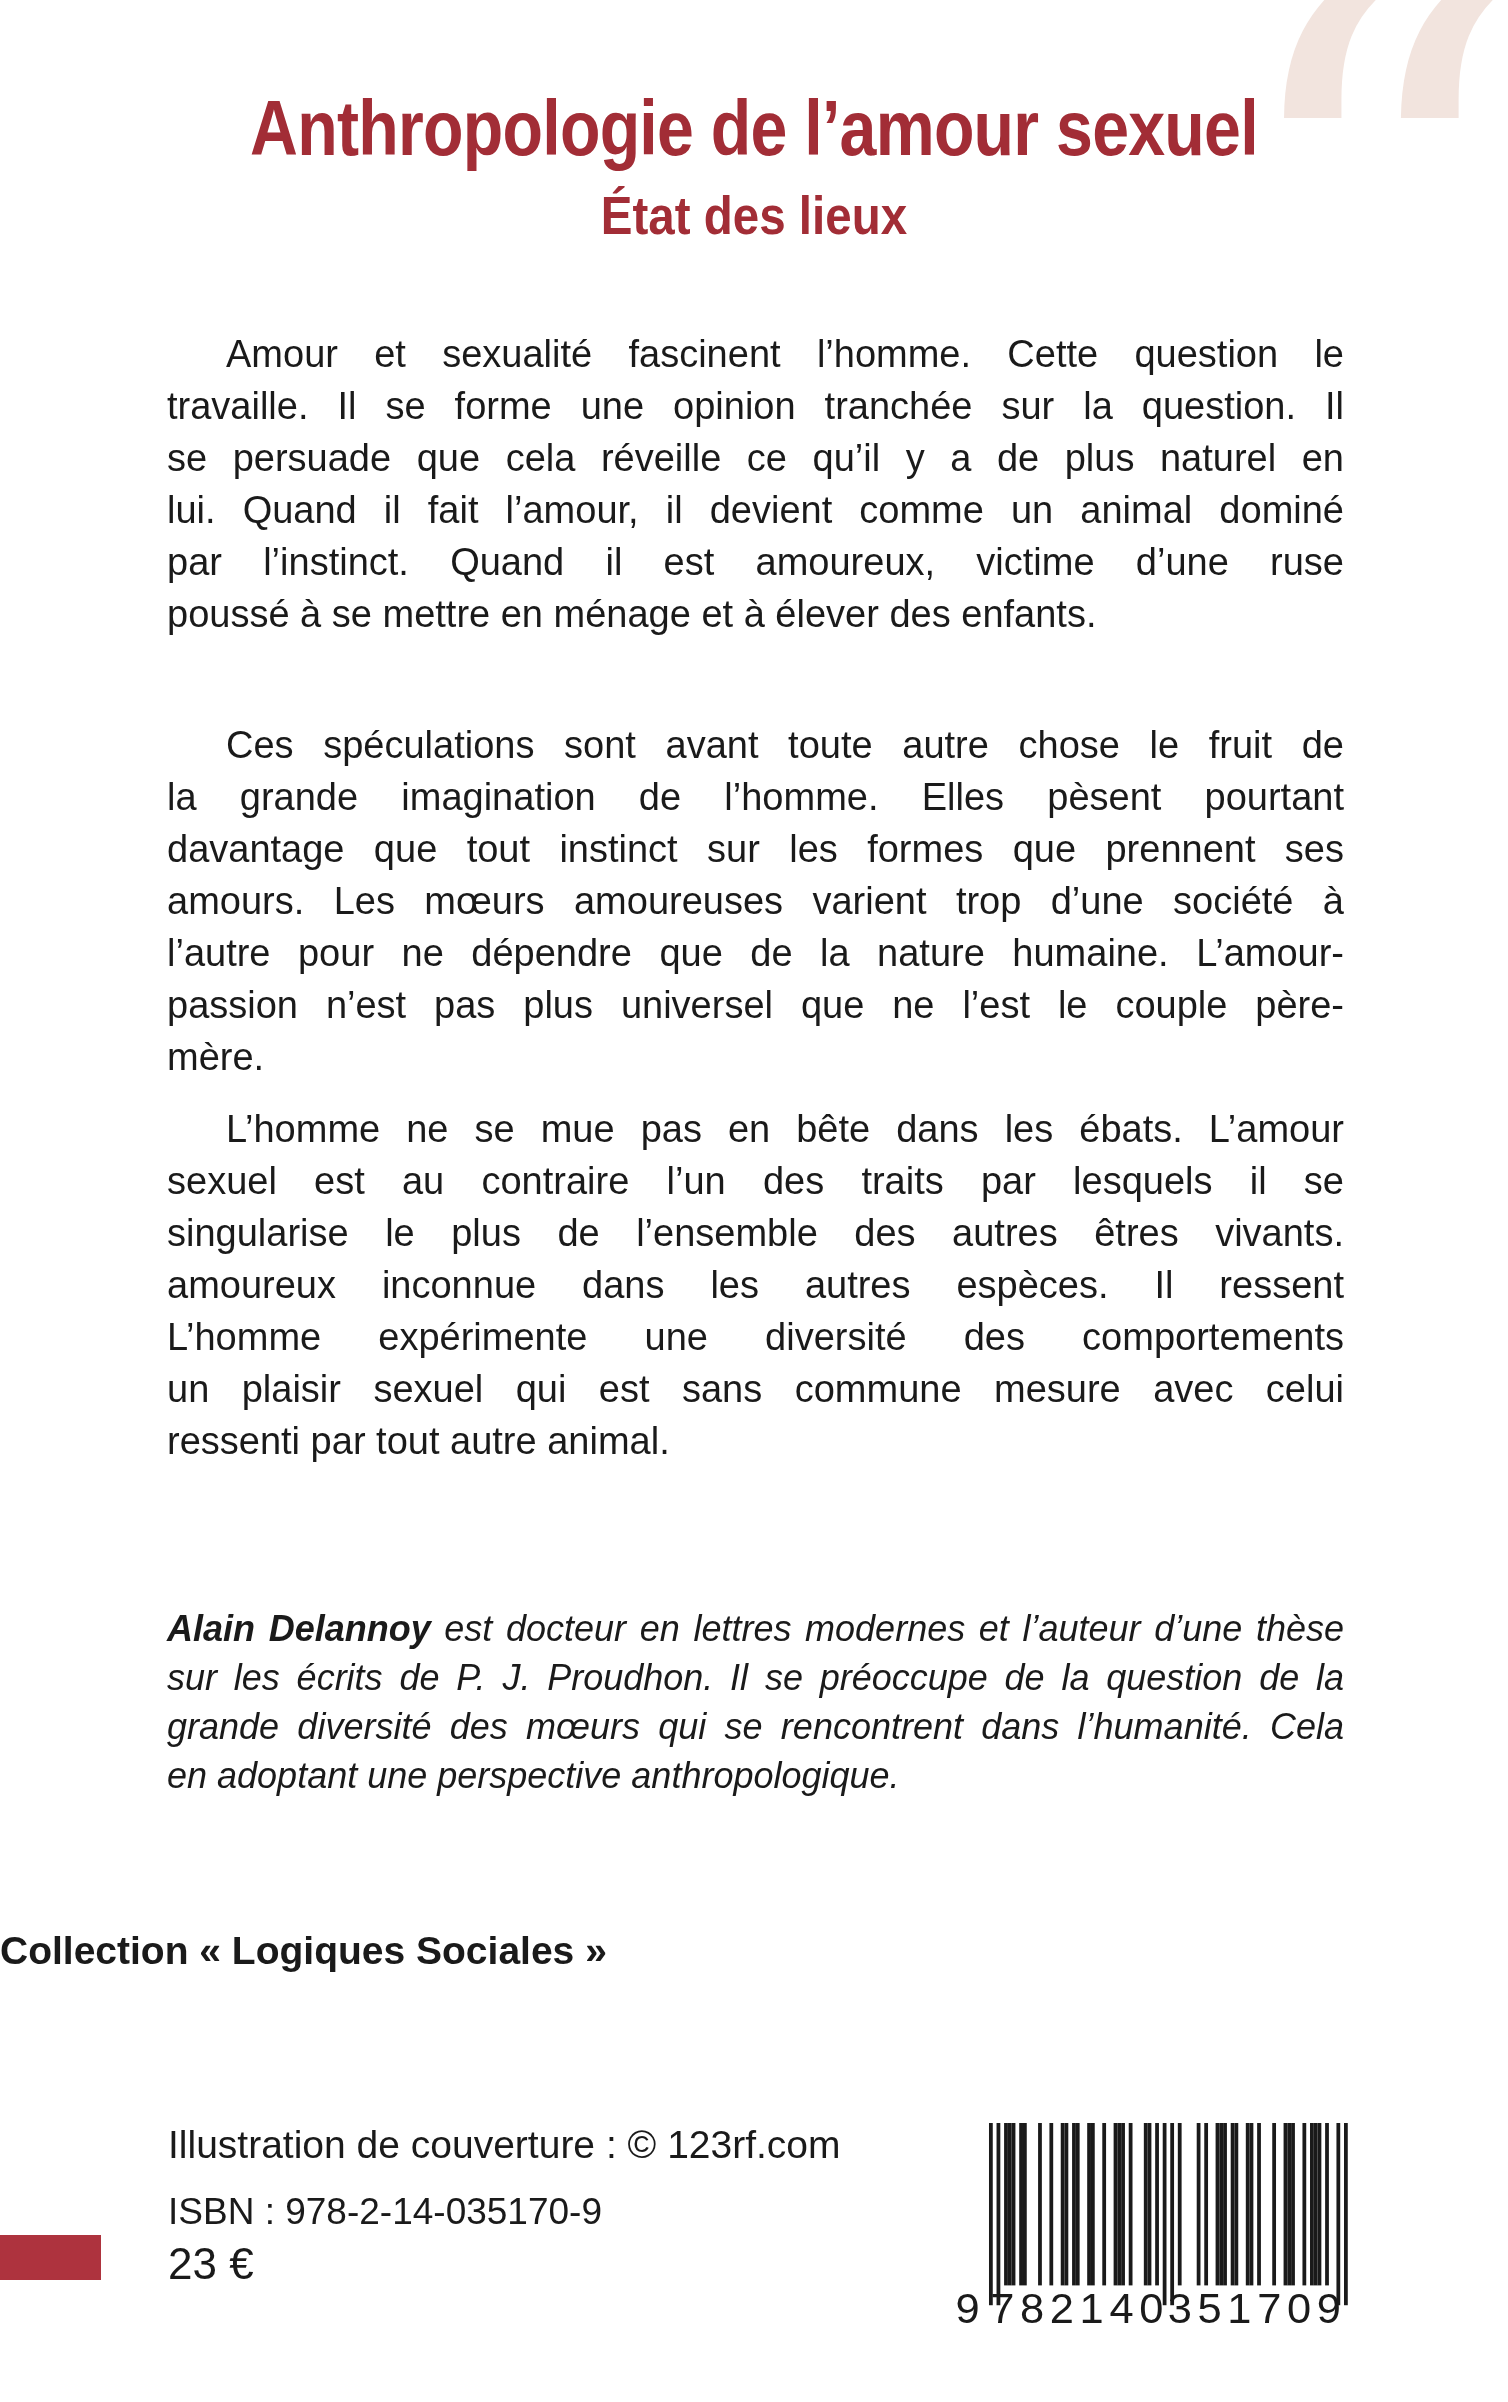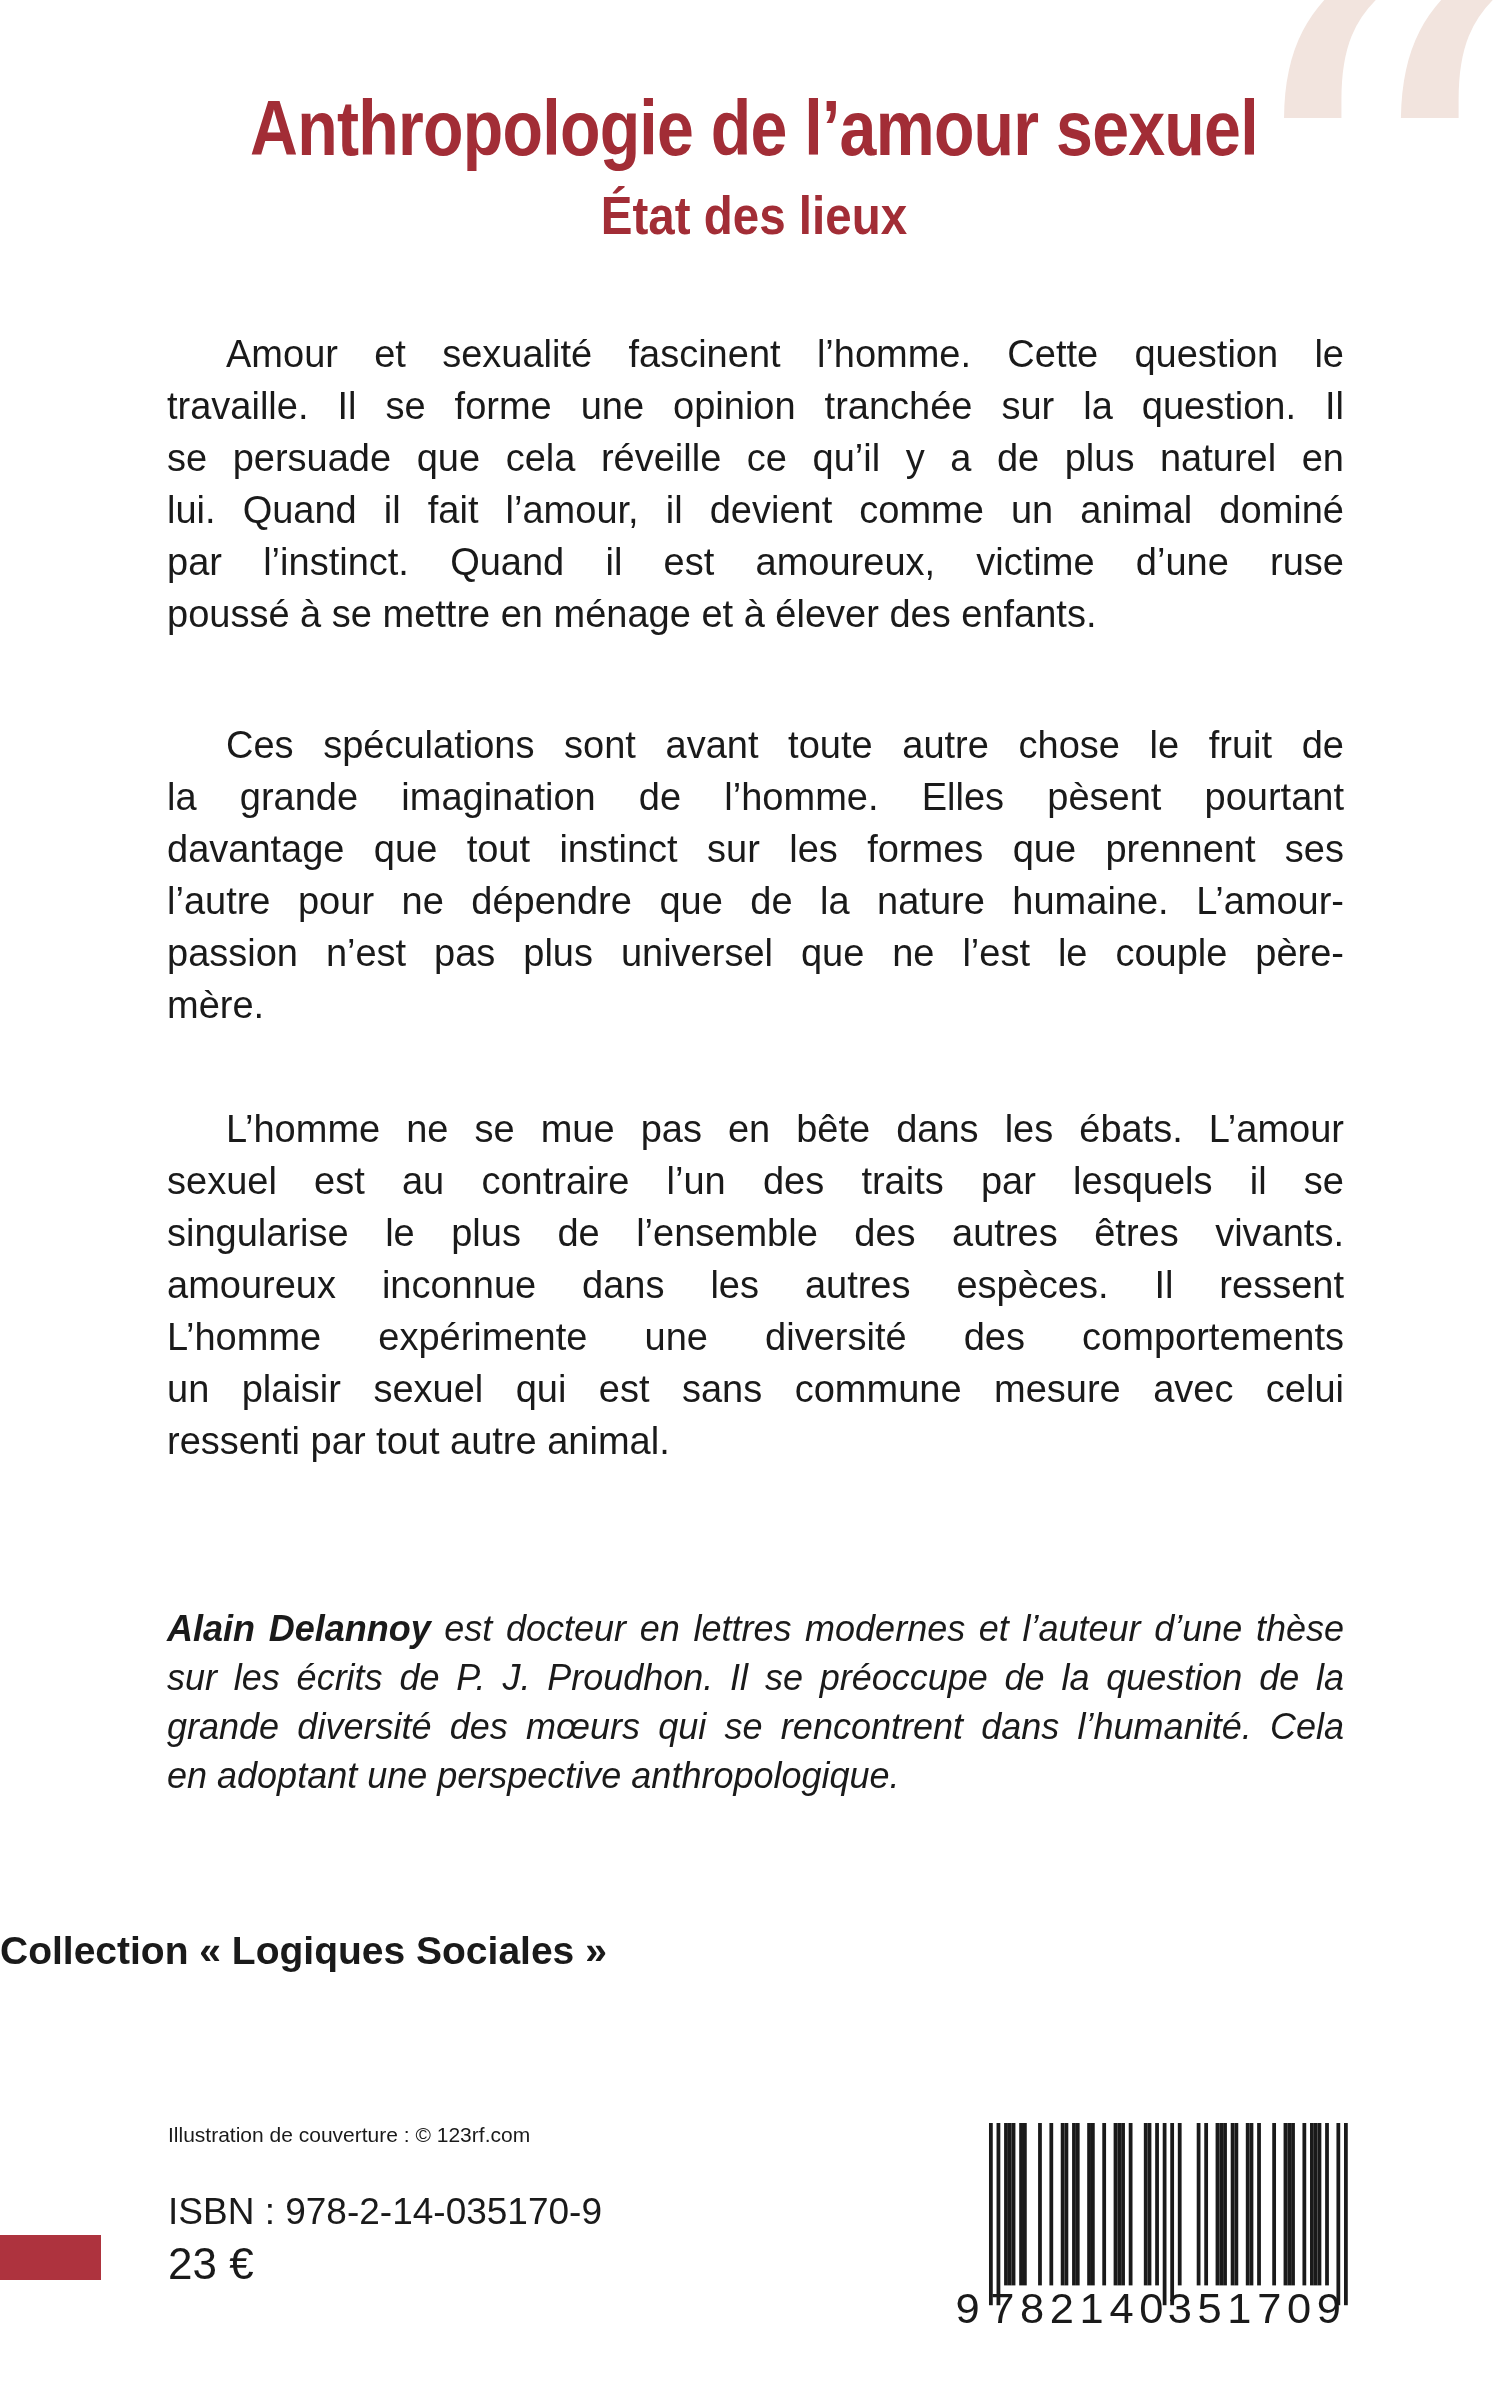--- a/index.html
+++ b/index.html
@@ -39,21 +39,21 @@
   .bio {
     position:absolute; left:167px; width:1177px; top:1604px;
     font-style:italic; font-size:36px; line-height:49px; z-index:1;
   }
   .bio .lead { font-weight:bold; }
   .collection {
     position:absolute; top:1923px; left:0; width:100%;
     text-align:left; font-size:39px; line-height:55px; z-index:1;
   }
   .collection .l1 { font-weight:bold; }
-  .credit { position:absolute; left:168px; top:2123px; font-size:21px; z-index:1; }
+  .credit { position:absolute; left:168px; top:2123px; font-size:39px; z-index:1; }
   .isbn   { position:absolute; left:168px; top:2191px; font-size:37px; z-index:1; }
   .price  { position:absolute; left:168px; top:2239px; font-size:44px; z-index:1; }
   .redrect {
     position:absolute; left:0; top:2235px; width:101px; height:45px;
     background:#ae333e; z-index:1;
   }
   .barcode { position:absolute; left:951px; top:2123px; z-index:1; }
   .barcode svg rect { fill:#1a1a1a; }
   .barcode svg text {
     font-family:"Liberation Sans", sans-serif;
@@ -75,20 +75,21 @@
       <div class="jline">travaille. Il se forme une opinion tranchée sur la question. Il</div>
       <div class="jline">se persuade que cela réveille ce qu’il y a de plus naturel en</div>
       <div class="jline">lui. Quand il fait l’amour, il devient comme un animal dominé</div>
       <div class="jline">par l’instinct. Quand il est amoureux, victime d’une ruse</div>
       <div class="jline last">poussé à se mettre en ménage et à élever des enfants.</div>
     </div>
   <div class="para" id="para2">
       <div class="jline first">Ces spéculations sont avant toute autre chose le fruit de</div>
       <div class="jline">la grande imagination de l’homme. Elles pèsent pourtant</div>
       <div class="jline">davantage que tout instinct sur les formes que prennent ses</div>
+      <div class="jline">amours. Les mœurs amoureuses varient trop d’une société à</div>
       <div class="jline">l’autre pour ne dépendre que de la nature humaine. L’amour-</div>
       <div class="jline">passion n’est pas plus universel que ne l’est le couple père-</div>
       <div class="jline last">mère.</div>
     </div>
   <div class="para" id="para3">
       <div class="jline first">L’homme ne se mue pas en bête dans les ébats. L’amour</div>
       <div class="jline">sexuel est au contraire l’un des traits par lesquels il se</div>
       <div class="jline">singularise le plus de l’ensemble des autres êtres vivants.</div>
       <div class="jline">amoureux inconnue dans les autres espèces. Il ressent</div>
       <div class="jline">L’homme expérimente une diversité des comportements</div>

